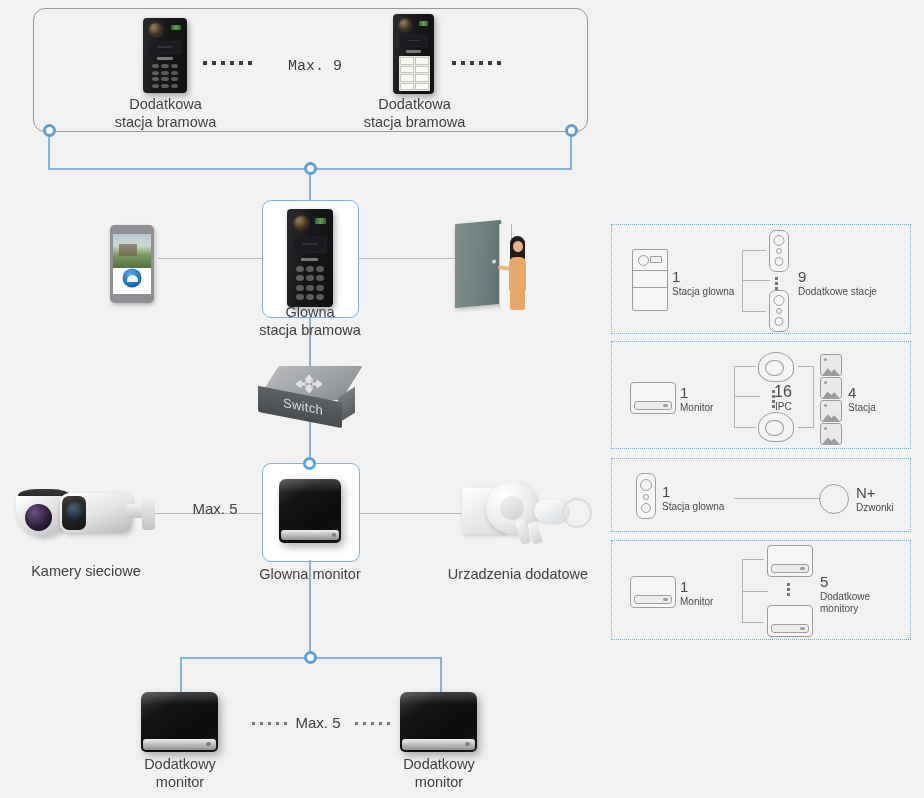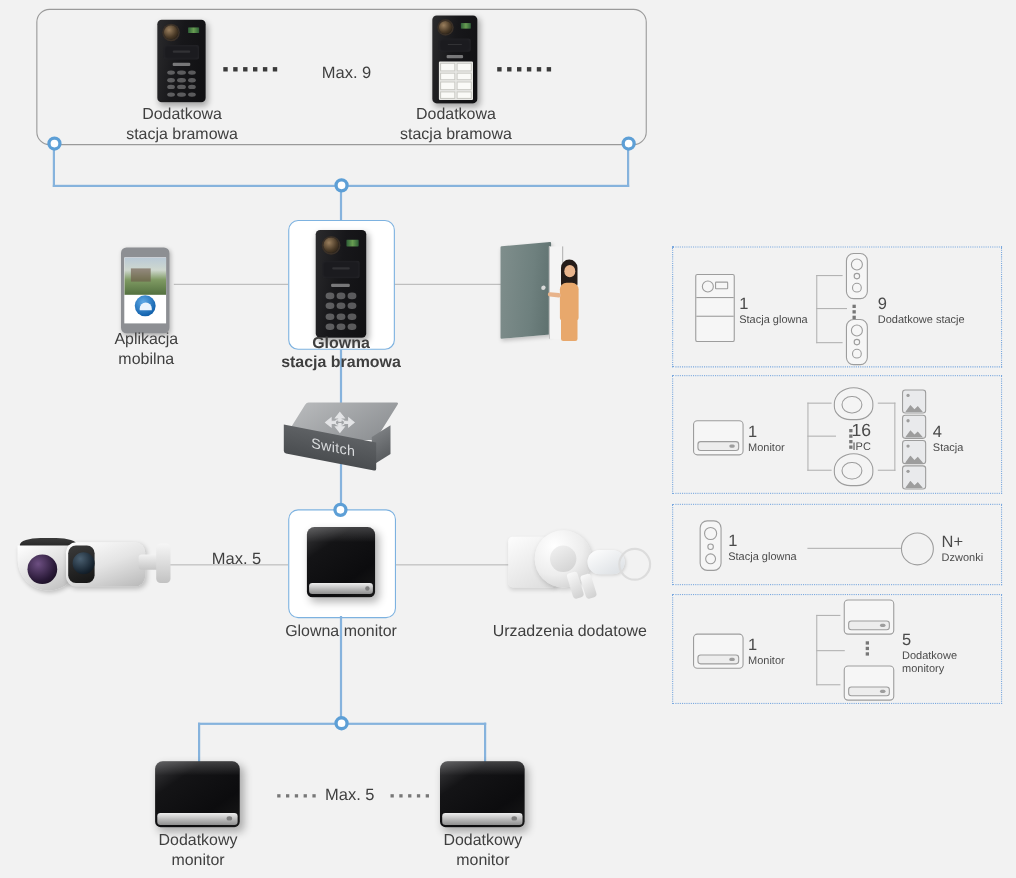--- a/index.html
+++ b/index.html
@@ -229,21 +229,21 @@
     <i></i>
       <i></i>
       <i></i>
       <i></i>
       <i></i>
       <i></i>
   </div>
   <div class="caption" style="left:78px;top:95px;width:175px;">Dodatkowa
 stacja bramowa</div>
 
-  <div class="caption" style="left:250px;top:58px;width:130px;font-size:15px;">Max. 9</div>
+  <div class="caption" style="left:250px;top:58px;width:130px;font-size:15px;font-family:Liberation Mono, monospace;">Max. 9</div>
 
   <div class="ds" style="left:393px;top:14px;width:41px;height:80px;">
     <div class="cam" style="left:6px;top:5px;width:12px;height:12px;"></div>
     <div class="ledbar" style="right:6px;top:7px;width:9px;height:5px;">
         <b></b>
       </div>
     <div class="scr" style="left:6px;top:21px;width:29px;height:12px;"></div>
     <div class="brand" style="left:13px;top:36px;width:15px;height:3px;"></div>
     <div class="btnpanel" style="left:6px;top:42px;width:29px;height:33px;">
       <u></u>
@@ -279,22 +279,20 @@
   <div class="ln-g" style="left:358px;top:258px;width:98px;height:1.4px;"></div>
   <div class="ln-b" style="left:309px;top:318px;width:2px;height:52px;"></div>
   <div class="ln-b" style="left:309px;top:418px;width:2px;height:48px;"></div>
 
   <div class="phone" style="left:110px;top:225px;width:44px;height:78px;">
     <div class="sc">
         <div class="pic"></div>
         <div class="logo"></div>
       </div>
   </div>
-  <div class="caption" style="left:59px;top:300px;width:148px;">Aplikacja
-mobilna</div>
 
   <div class="hl" style="left:262px;top:200px;width:95px;height:116px;"></div>
   <div class="ds" style="left:287px;top:209px;width:46px;height:98px;">
     <div class="cam" style="left:7px;top:7px;width:14px;height:14px;"></div>
     <div class="ledbar" style="right:7px;top:9px;width:11px;height:6px;">
         <b></b>
       </div>
     <div class="scr" style="left:6px;top:28px;width:34px;height:16px;"></div>
     <div class="brand" style="left:14px;top:49px;width:17px;height:3px;"></div>
     <div class="keys" style="left:9px;top:57px;width:28px;height:34px;">
@@ -305,21 +303,21 @@
         <s></s>
         <s></s>
         <s></s>
         <s></s>
         <s></s>
         <s></s>
         <s></s>
         <s></s>
     </div>
   </div>
-  <div class="caption" style="left:232px;top:303px;width:156px;font-weight:bold;">Glowna
+  <div class="caption" style="left:232px;top:303px;width:156px;">Glowna
 stacja bramowa</div>
 
   <div class="door" style="left:455px;top:222px;width:80px;height:90px;">
     <div class="leaf"></div>
     <div class="jamb"></div>
     <div class="person">
       <div class="hair"></div>
         <div class="head"></div>
       <div class="body"></div>
         <div class="legs"></div>
@@ -353,20 +351,21 @@
         <div class="lens"></div>
       </div>
     <div class="bullet">
         <div class="tube"></div>
         <div class="arm"></div>
         <div class="mount"></div>
       <div class="face"></div>
         <div class="lens"></div>
       </div>
   </div>
+  <div class="caption" style="left:4px;top:562px;width:164px;">Kamery sieciowe</div>
   <div class="caption" style="left:160px;top:500px;width:110px;font-size:15px;">Max. 5</div>
 
   <div class="hl" style="left:262px;top:463px;width:96px;height:97px;"></div>
   <div class="node" style="left:303px;top:457px;"></div>
   <div class="mon" style="left:279px;top:479px;width:62px;height:64px;">
     <div class="base"></div>
   </div>
   <div class="caption" style="left:236px;top:565px;width:148px;">Glowna monitor</div>
 
   <div class="acc" style="left:462px;top:480px;">

